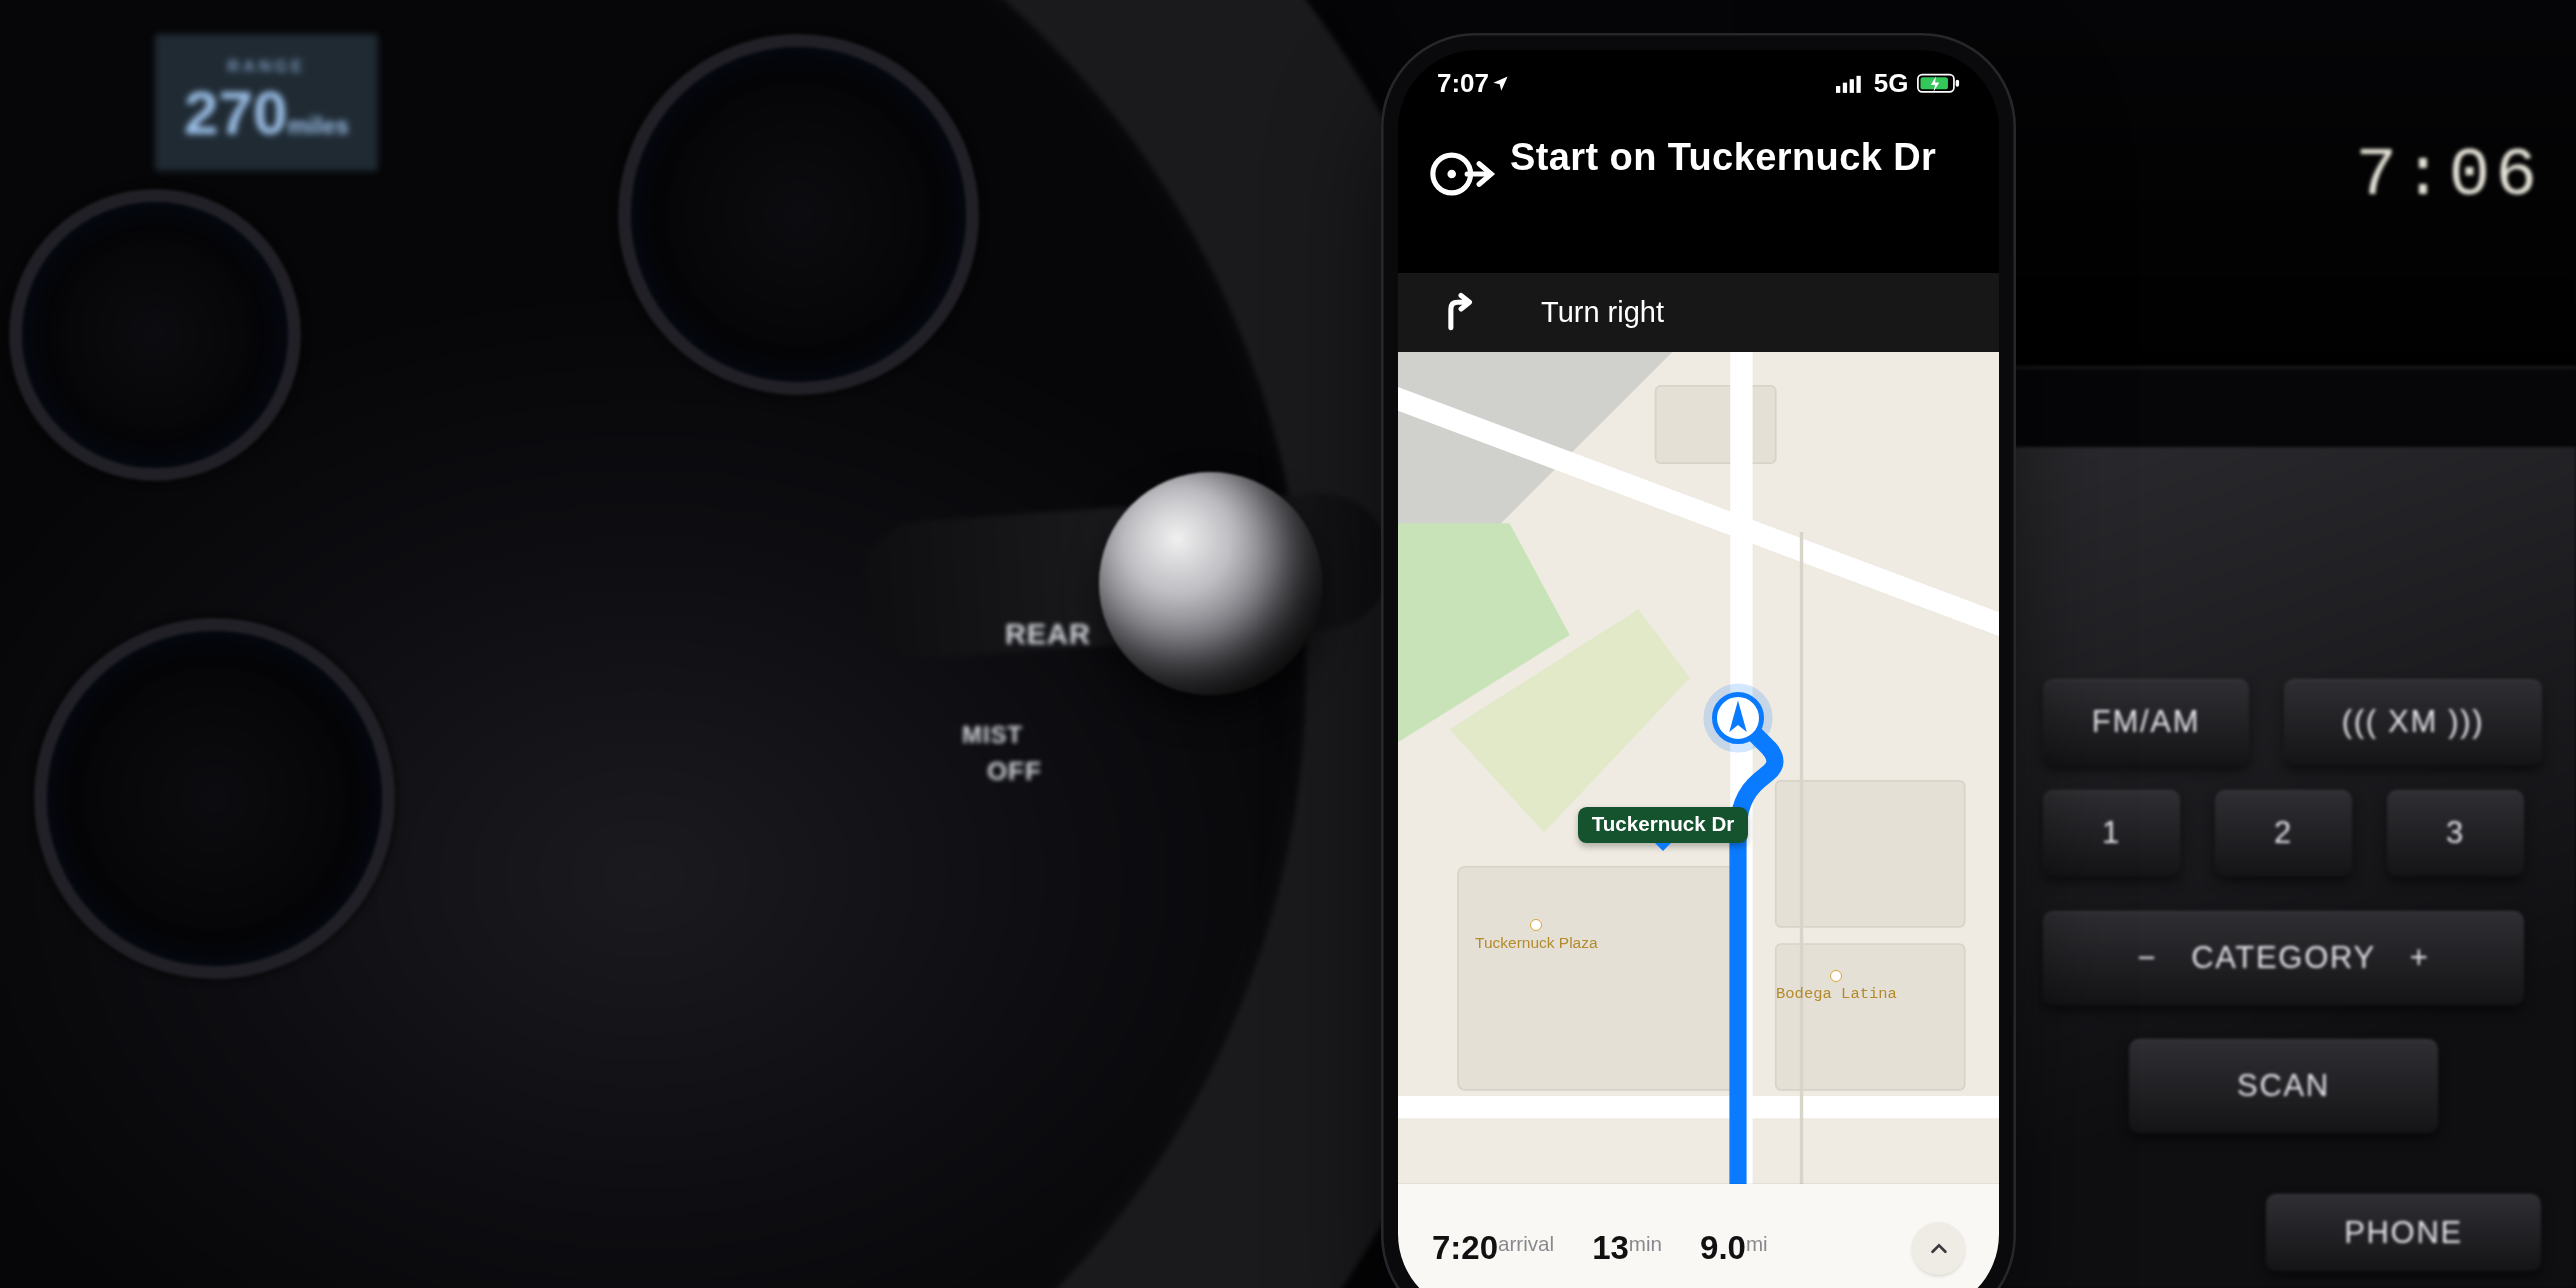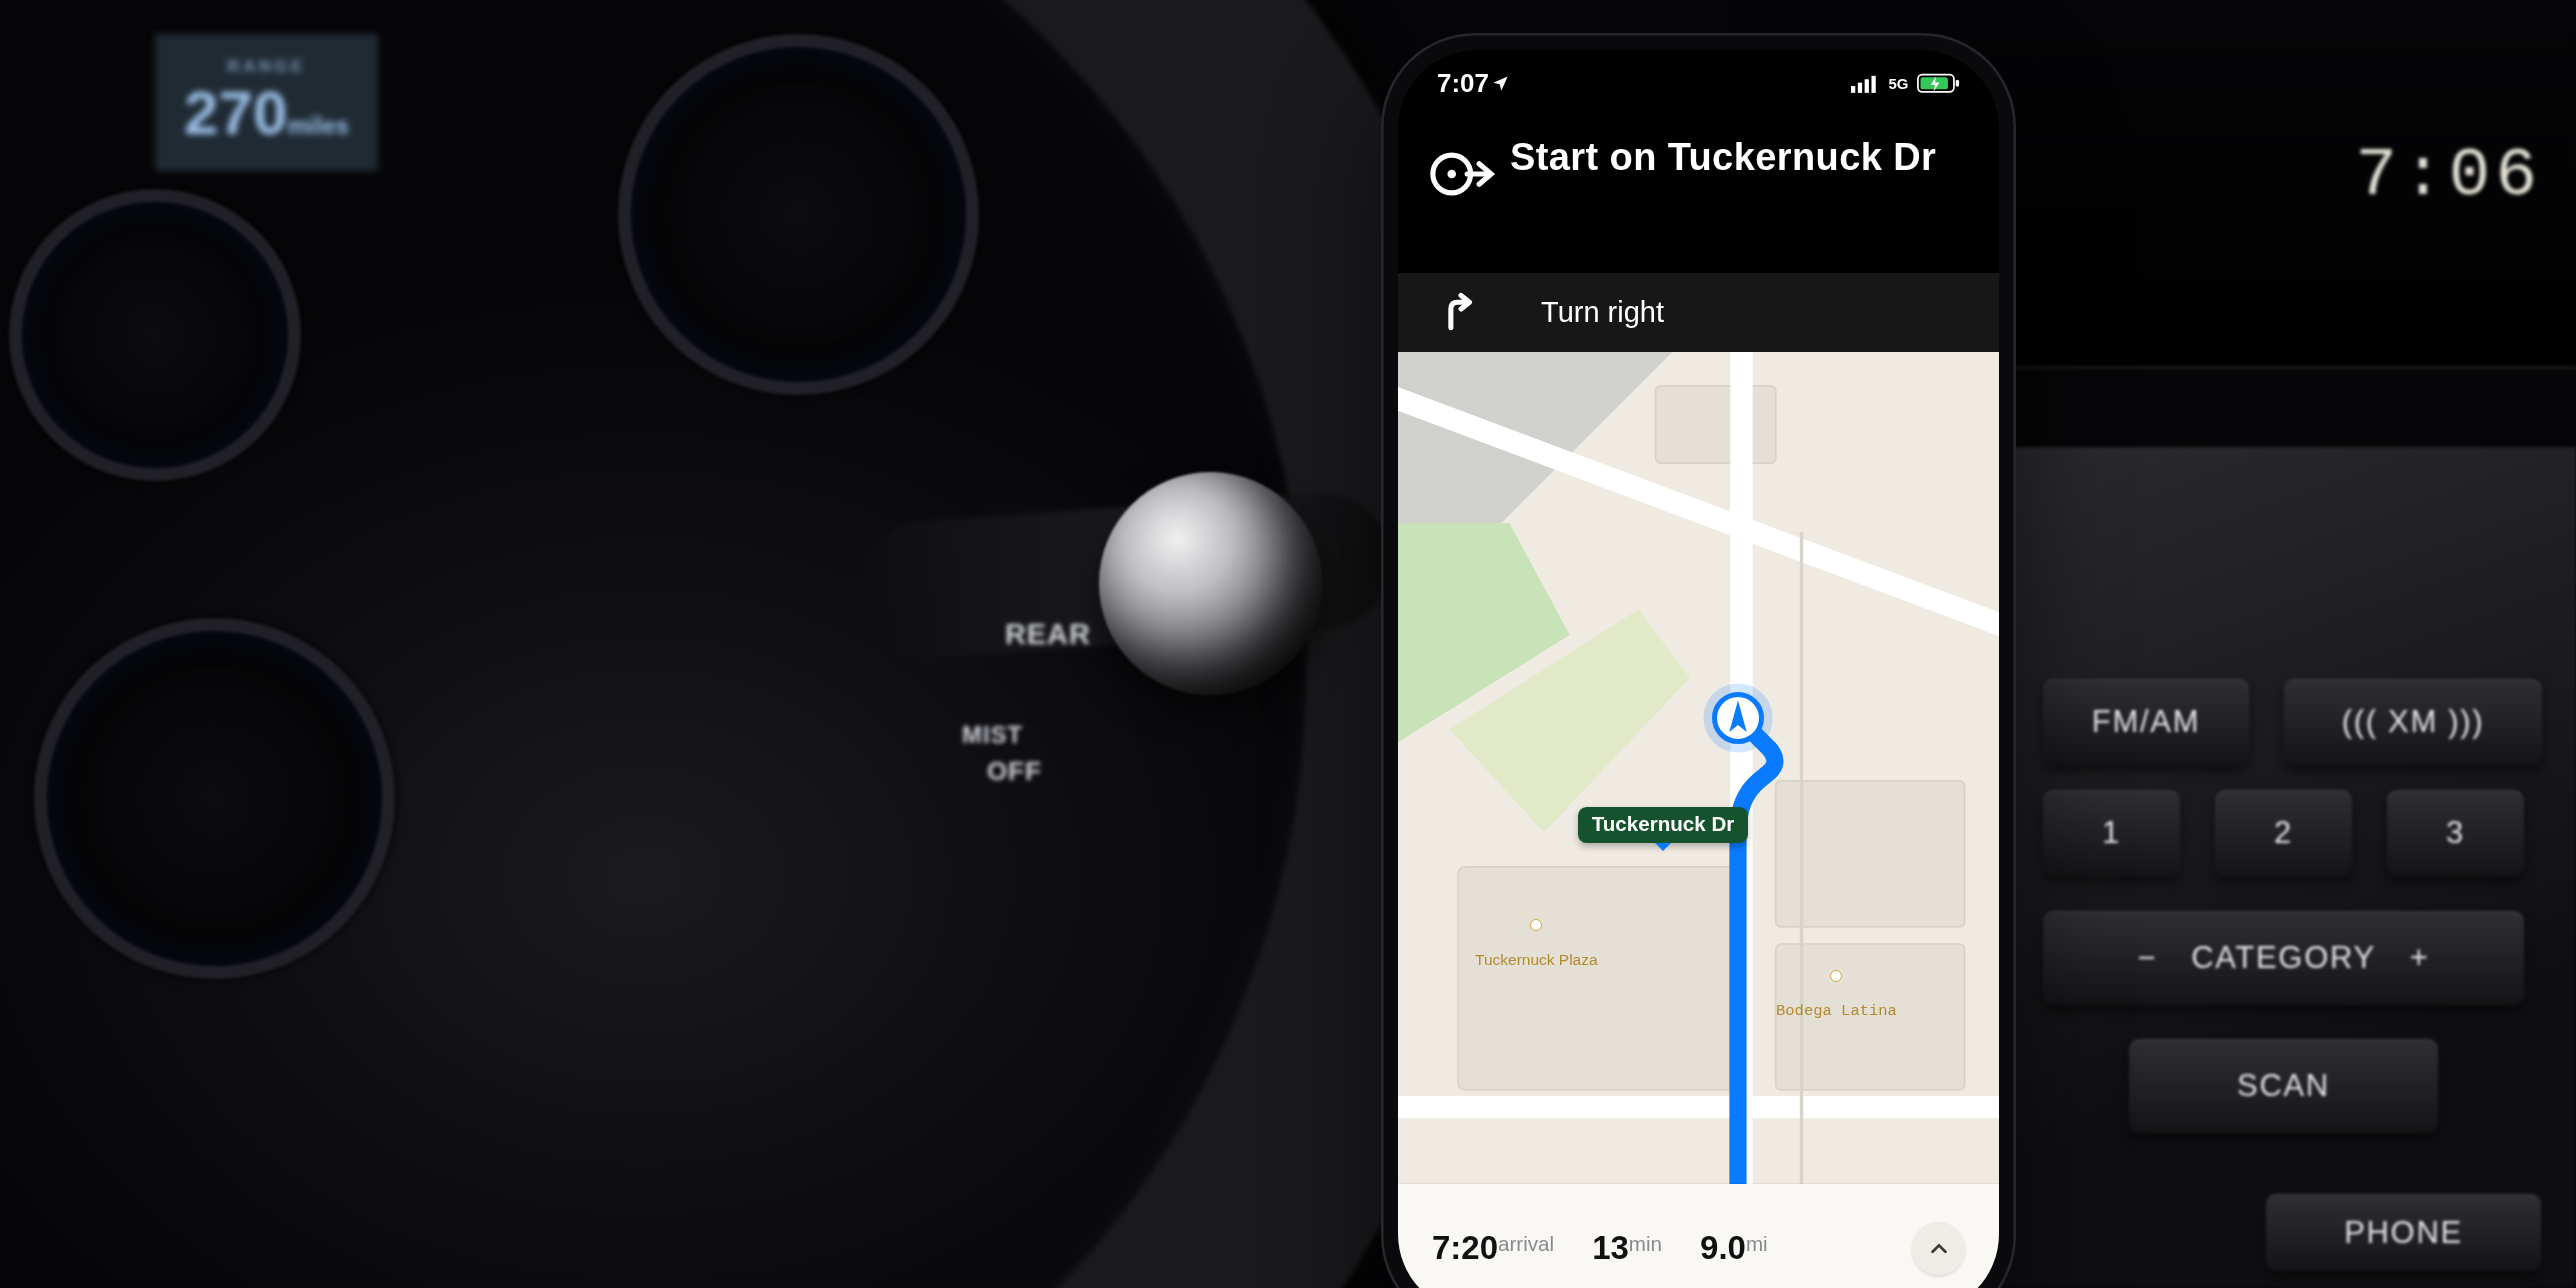--- a/index.html
+++ b/index.html
@@ -100,21 +100,21 @@
     position:absolute; top:0; left:50%; transform:translateX(-50%);
     width:258px; height:46px; background:#000; border-radius:0 0 31px 31px; z-index:50;
   }
   .statusbar {
     position:absolute; top:0; left:0; right:0; height:67px; z-index:40; color:#fff;
     display:flex; align-items:center; justify-content:space-between; padding:0 39px;
     font-size:26px; font-weight:600;
   }
   .sb-left { display:flex; align-items:center; gap:2px; }
   .loc-arrow-icon svg, .sig-icon svg, .bat-icon svg { display:block; }
-  .sb-right { display:flex; align-items:center; gap:8.6px; font-size:15px; }
+  .sb-right { display:flex; align-items:center; gap:8.6px; font-size:26px; }
 
   .nav-header { position:absolute; top:67px; left:0; right:0; background:#000; z-index:30; padding:19px 26px 22px 26px;}
   .nav-main { display:flex; align-items:flex-start; gap:10px; }
   .maneuver-icon { flex:0 0 76px; height:76px; display:flex; align-items:center; justify-content:center; }
   .nav-instruction { color:#fff; font-size:38px; font-weight:700; line-height:1.15; letter-spacing:0.4px; }
   .nav-sub { position:absolute; top:223px; left:0; right:0; height:79px; background:#171717; z-index:30;
     display:flex; align-items:center; gap:26px; padding:0 41px; color:#fff;}
   .nav-sub .turn-icon { flex:0 0 39px; }
   .nav-sub .txt { font-size:29px; font-weight:500;margin-left:37px; }
 
@@ -125,21 +125,21 @@
   .map svg { width:100%; height:100%; display:block; }
   .route-label {
     position:absolute; left:180px; top:455px;
     background:#14532d; color:#fff; padding:5.2px 13.7px 6.9px 13.7px; border-radius:8.6px;
     font-size:20.6px; font-weight:600; box-shadow:0 3.4px 6.9px rgba(0,0,0,.25);
   }
   .route-label:after{
     content:""; position:absolute; left:50%; top:100%; transform:translateX(-50%);
     border:8.6px solid transparent; border-top-color:#0a7bff;
   }
-  .poi { position:absolute; color:#b48a2a; font-size:15.5px; display:flex; flex-direction:column; align-items:center; gap:20px;}
+  .poi { position:absolute; color:#b48a2a; font-size:15.5px; display:flex; flex-direction:column; align-items:center; gap:3px;}
   .poi .dot{ width:12px;height:12px;border:1.7px solid #d7a53b;border-radius:50%; background:#fff;}
 
   .cur-loc {
     position:absolute; left:314px; top:340px; width:52px; height:52px; border-radius:50%;
     background:#fff; border:5.2px solid #0a7bff; box-shadow:0 0 0 8.6px rgba(10,123,255,.18);
     display:flex; align-items:center; justify-content:center;
   }
   .cur-loc svg{ transform:rotate(0deg);}
 
   .eta-bar {

